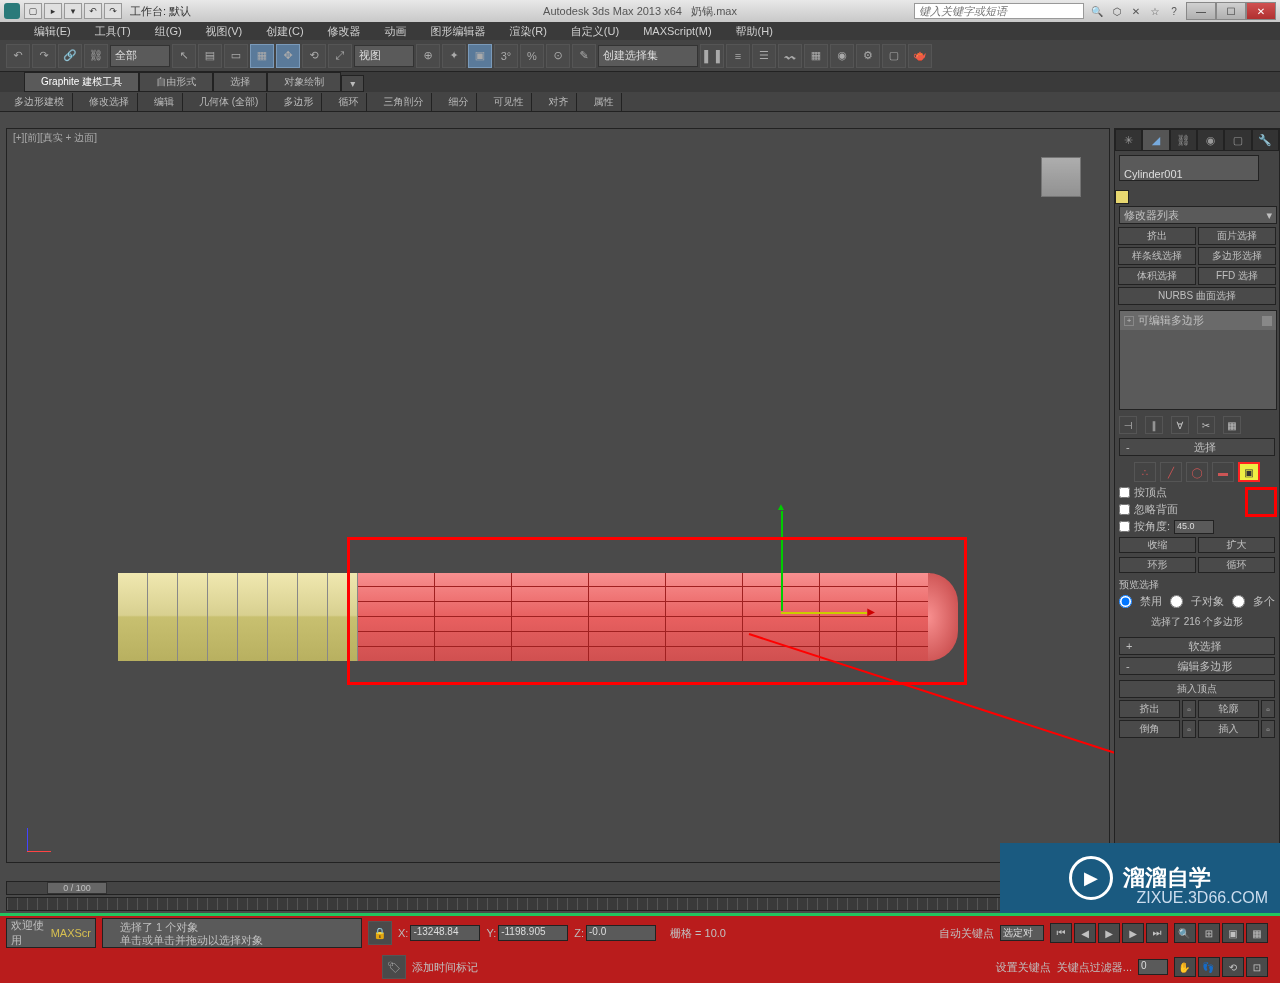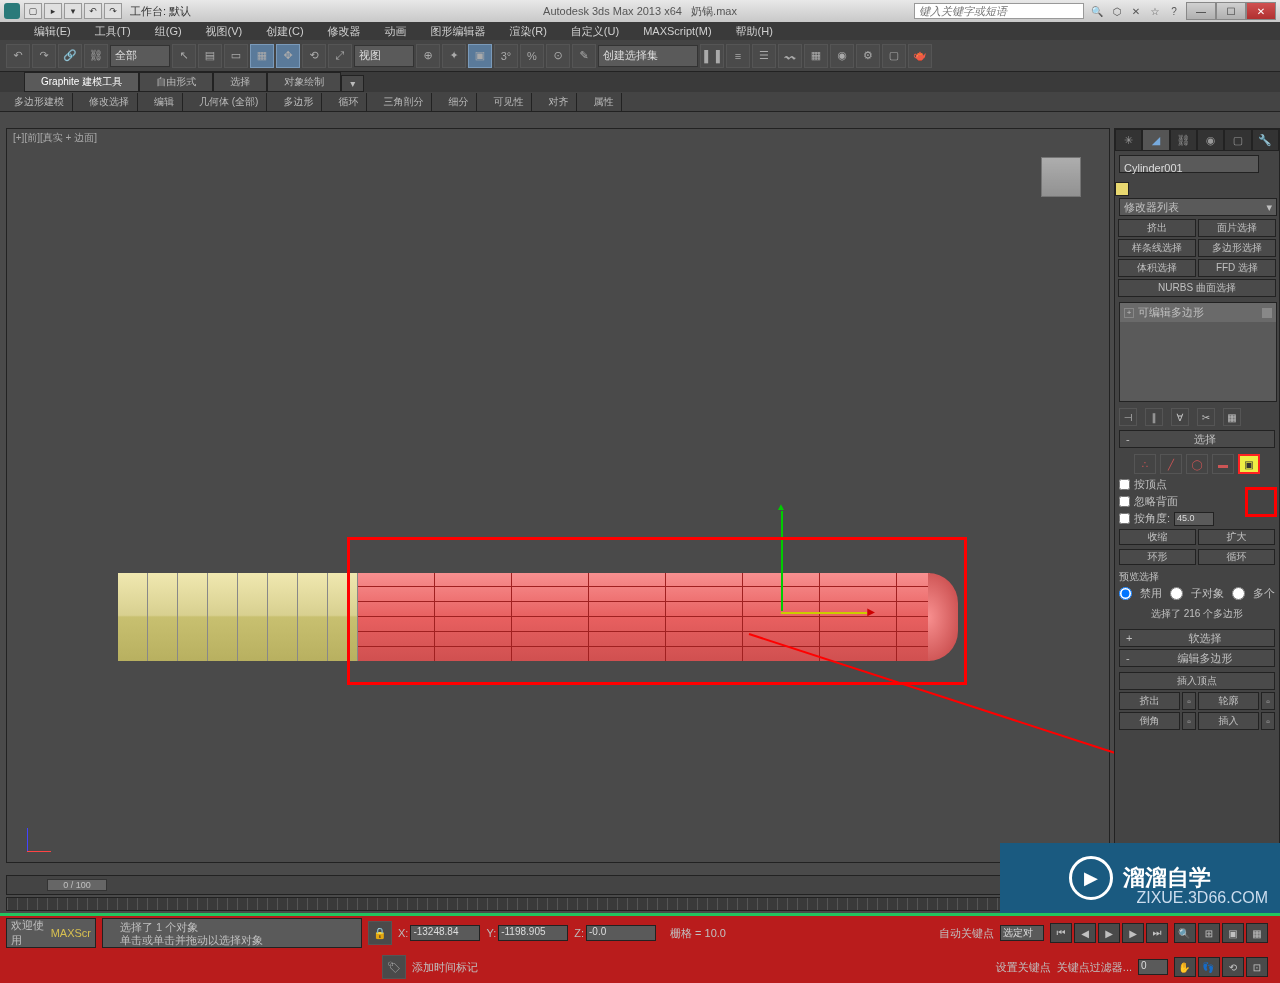--- a/index.html
+++ b/index.html
@@ -41,21 +41,21 @@
 .gizmo-x { position: absolute; top: 483px; left: 774px; width: 86px; height: 2px; background: #cc0; }
 .gizmo-x::after { content: "▶"; position: absolute; right: -8px; top: -6px; color: #c00; font-size: 10px; }
 .arrow-line { position: absolute; top: 504px; left: 742px; width: 390px; height: 2px; background: #f00; transform-origin: left center; transform: rotate(18deg); }
 .axis-tripod { position: absolute; bottom: 10px; left: 14px; width: 30px; height: 30px; }
 .axis-tripod .z { position: absolute; bottom: 0; left: 6px; width: 1px; height: 24px; background: #44f; }
 .axis-tripod .x { position: absolute; bottom: 0; left: 6px; width: 24px; height: 1px; background: #f44; }
 .cmd-panel { position: absolute; top: 128px; right: 0; width: 166px; bottom: 120px; background: #444; border: 1px solid #222; overflow: hidden; }
 .cmd-tabs { height: 22px; display: flex; background: #333; }
 .cmd-tabs span { flex: 1; border: 1px solid #222; display: flex; align-items: center; justify-content: center; font-size: 11px; color: #999; }
 .cmd-tabs span.active { background: #555; color: #7ad; }
-.obj-name { width: 140px; height: 18px; margin: 4px; background: #5a5a5a; border: 1px solid #222; padding: 6px 4px; color: #ddd; display: inline-block; }
+.obj-name { width: 140px; height: 18px; margin: 4px; background: #5a5a5a; border: 1px solid #222; padding: 12px 4px; color: #ddd; display: inline-block; }
 .color-swatch { width: 14px; height: 14px; background: #e8d870; border: 1px solid #222; display: inline-block; vertical-align: top; margin-top: 5px; }
 .mod-list-dd { width: 158px; height: 18px; margin: 2px 4px; background: #5a5a5a; border: 1px solid #222; padding: 0 4px; display: flex; align-items: center; justify-content: space-between; }
 .mod-btns { display: flex; flex-wrap: wrap; padding: 0 2px; }
 .mod-btns span { width: 78px; height: 18px; border: 1px solid #222; background: #4a4a4a; display: inline-flex; align-items: center; justify-content: center; margin: 1px; font-size: 10px; }
 .mod-full { width: 158px !important; }
 .mod-stack { width: 158px; height: 100px; margin: 4px; background: #5a5a5a; border: 1px solid #222; }
 .mod-stack-item { padding: 2px 4px; background: #6a6a6a; display: flex; align-items: center; gap: 4px; }
 .mod-stack-item .plus { width: 10px; height: 10px; border: 1px solid #888; font-size: 8px; display: inline-flex; align-items: center; justify-content: center; }
 .mod-stack-item .cb { width: 10px; height: 10px; border: 1px solid #888; background: #888; margin-left: auto; }
 .stack-btns { display: flex; padding: 2px 4px; gap: 8px; }
@@ -70,21 +70,21 @@
 .chk-row { display: flex; align-items: center; gap: 4px; font-size: 10px; padding: 1px 0; }
 .chk-row input { width: 11px; height: 11px; }
 .spin-input { width: 40px; height: 14px; background: #5a5a5a; border: 1px solid #222; color: #ddd; padding: 0 2px; font-size: 9px; }
 .two-btn { display: flex; gap: 2px; padding: 2px 0; }
 .two-btn span { flex: 1; height: 16px; border: 1px solid #222; background: #4a4a4a; display: inline-flex; align-items: center; justify-content: center; font-size: 10px; }
 .radio-row { display: flex; gap: 8px; font-size: 10px; padding: 2px 0; align-items: center; }
 .sel-count { text-align: center; font-size: 10px; padding: 4px 0; }
 .btn-row { display: flex; gap: 2px; padding: 1px 0; }
 .btn-row span { flex: 1; height: 18px; border: 1px solid #222; background: #4a4a4a; display: inline-flex; align-items: center; justify-content: center; font-size: 10px; }
 .btn-row .sq { flex: 0 0 14px; }
-.timeslider { position: absolute; bottom: 88px; left: 6px; right: 170px; height: 20px; background: #444; border: 1px solid #222; display: flex; align-items: center; }
+.timeslider { position: absolute; bottom: 88px; left: 6px; right: 170px; height: 14px; background: #444; border: 1px solid #222; display: flex; align-items: center; }
 .timeslider .handle { width: 60px; height: 12px; background: #666; border: 1px solid #333; margin-left: 40px; font-size: 9px; text-align: center; }
 .trackbar { position: absolute; bottom: 72px; left: 6px; right: 170px; height: 14px; background: #3a3a3a; border: 1px solid #222; }
 .trackbar .ticks { position: absolute; inset: 0; background: repeating-linear-gradient(90deg, #555 0, #555 1px, transparent 1px, transparent 10px); }
 .statusbar { position: absolute; bottom: 0; left: 0; right: 0; height: 70px; background: #b91c1c; border-top: 3px solid #22c55e; }
 .status-row1 { height: 34px; display: flex; align-items: center; padding: 0 6px; gap: 6px; font-size: 10px; }
 .status-row2 { height: 34px; display: flex; align-items: center; padding: 0 6px; gap: 6px; font-size: 10px; }
 .coord { display: flex; align-items: center; gap: 2px; }
 .coord-label { color: #bbb; }
 .coord-input { width: 70px; height: 16px; background: #5a5a5a; border: 1px solid #222; color: #ddd; padding: 0 2px; font-size: 10px; }
 .welcome-box { width: 90px; height: 30px; background: #5a5a5a; border: 1px solid #222; display: inline-flex; align-items: center; padding: 0 4px; }

